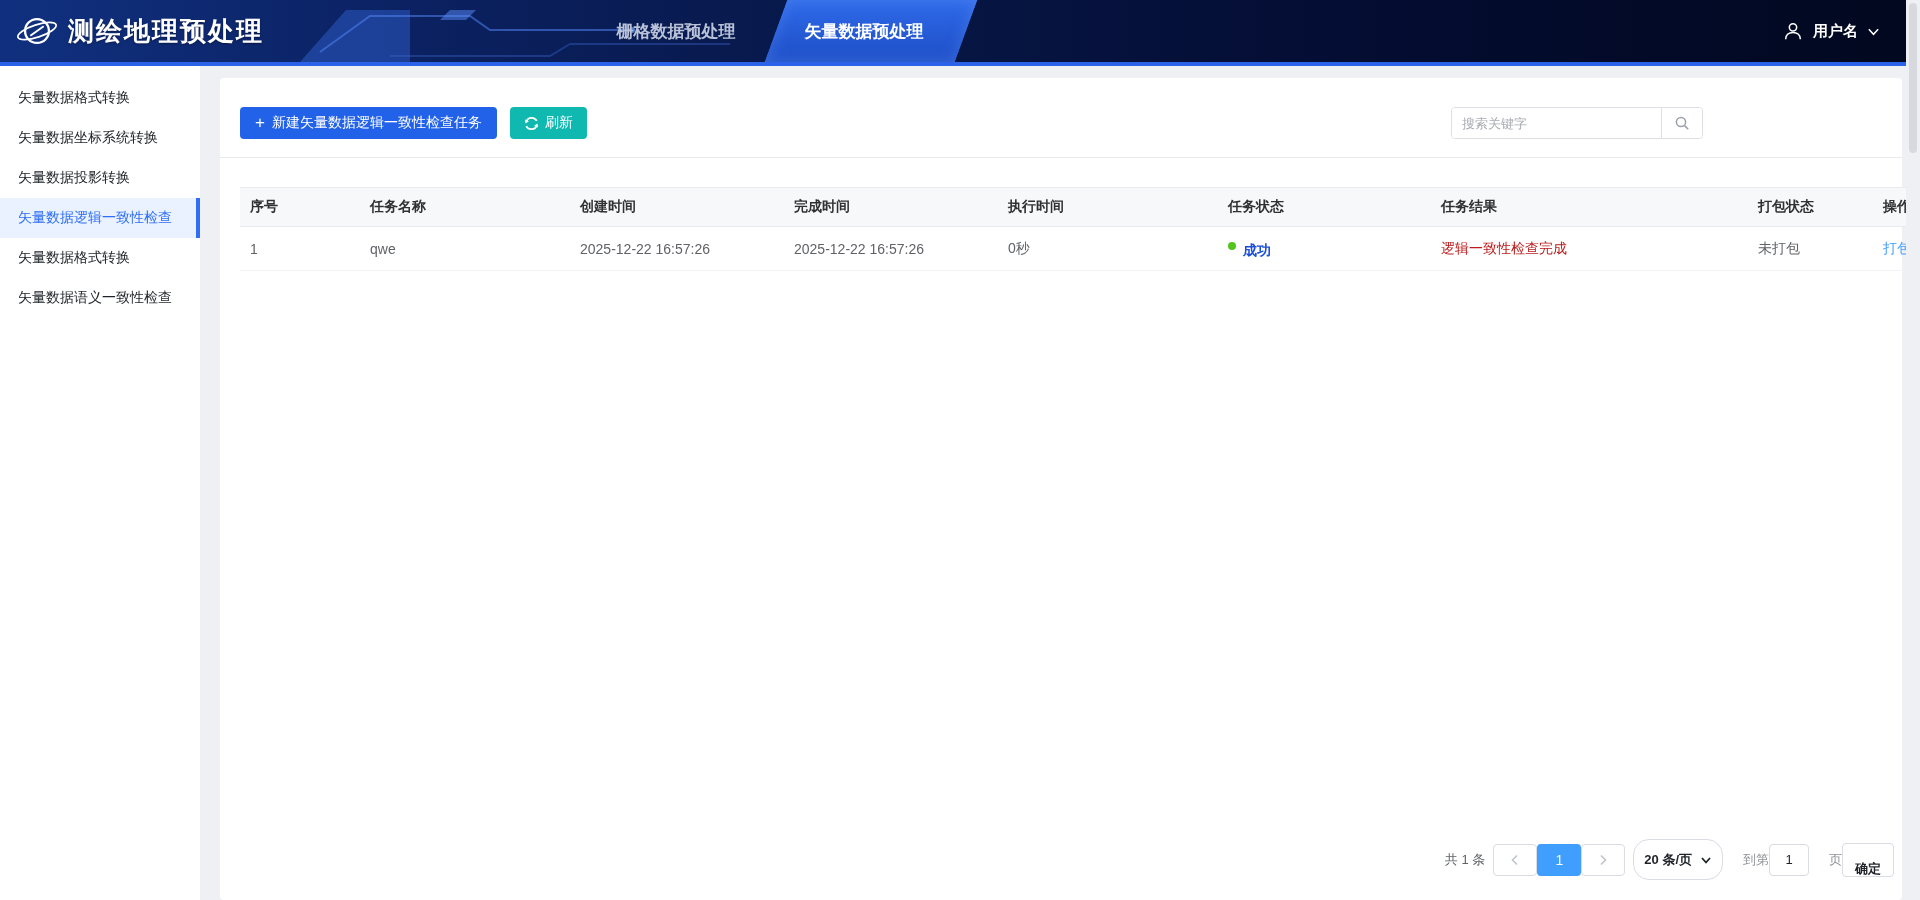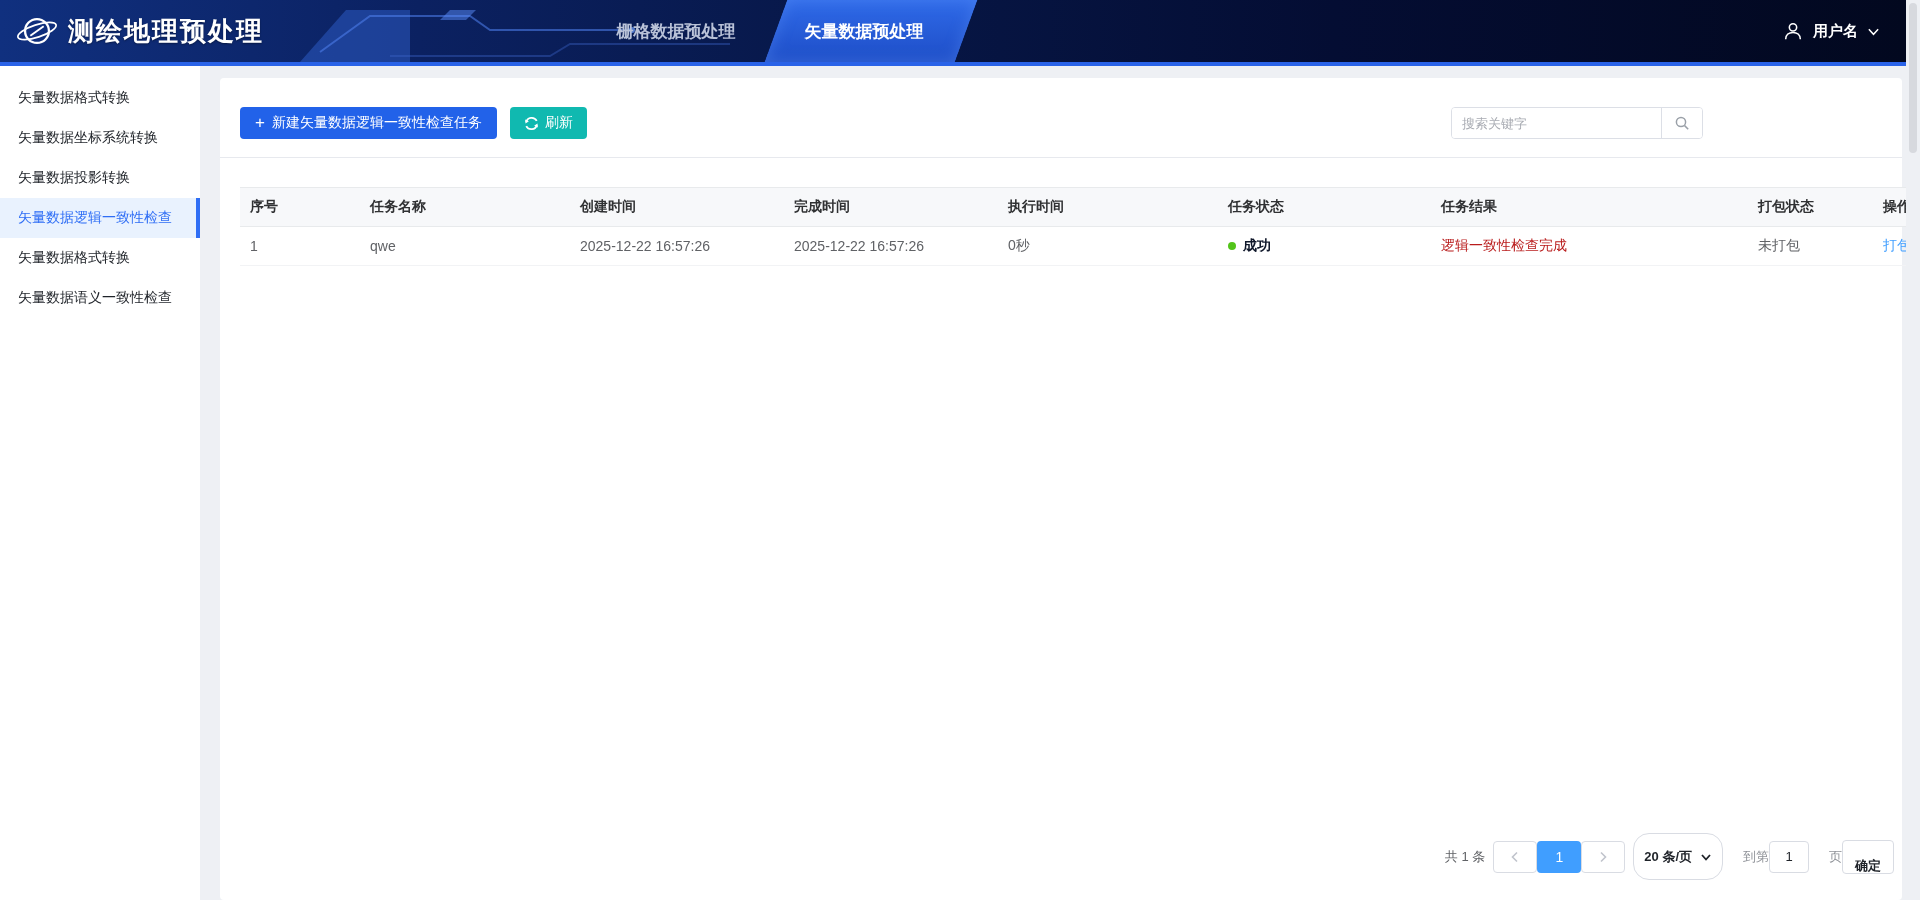--- a/index.html
+++ b/index.html
@@ -52,32 +52,32 @@
   .search-box input{flex:1;border:none;outline:none;padding:0 10px;font-size:13px;color:#333;font-family:inherit;}
   .search-box input::placeholder{color:#a8abb2;}
   .search-btn{width:40px;border-left:1px solid #dcdfe6;display:flex;align-items:center;justify-content:center;background:#fff;cursor:pointer;}
   
   .table-wrap{margin:29px 20px 0 20px;}
   table{width:1642px;border-collapse:collapse;table-layout:fixed;}
   thead th{background:#f7f8fa;border-top:1px solid #e8eaec;border-bottom:1px solid #e8eaec;
            font-size:14px;font-weight:bold;color:#303133;text-align:left;padding:10px 10px;height:17px;}
   tbody td{font-size:14px;color:#606266;text-align:left;padding:10px 10px;border-bottom:1px solid #f2f3f5;}
   .c0{width:100px}.c1{width:190px}.c2{width:194px}.c3{width:194px}.c4{width:200px}.c5{width:193px}.c6{width:297px}.c7{width:105px}.c8{width:149px}
-  .status{color:#0f172a;font-weight:bold;display:inline-flex;align-items:center;gap:7px;}
+  .status{color:#1d4ed8;font-weight:bold;display:inline-flex;gap:7px;}
   .dot{width:8px;height:8px;border-radius:50%;background:#52c41a;display:inline-block;}
   .result-text{color:#b91c1c;}
   .link{color:#409eff;cursor:pointer;margin-right:10px;}
   
   .pagination{position:absolute;right:8px;bottom:20px;display:flex;align-items:center;font-size:13px;color:#606266;}
   .pg-total{margin-right:8px;}
   .pg-btn{width:44px;height:32px;box-sizing:border-box;border:1px solid #d9dce3;border-radius:4px;background:#fff;
           display:flex;align-items:center;justify-content:center;cursor:pointer;}
   .pg-page{width:44px;height:32px;border-radius:4px;background:#409eff;color:#fff;display:flex;align-items:center;justify-content:center;
            font-size:14px;cursor:pointer;}
-  .pg-select{height:47px;box-sizing:border-box;border:1px solid #d9dce3;border-radius:16px;background:#fff;color:#1f2329;
+  .pg-select{height:41px;box-sizing:border-box;border:1px solid #d9dce3;border-radius:16px;background:#fff;color:#1f2329;
              display:flex;align-items:center;gap:8px;padding:0 10px;font-size:13px;font-weight:bold;cursor:pointer;margin-left:8px;}
   .pg-goto-label{color:#909399;margin-left:20px;}
   .pg-input{width:40px;height:32px;box-sizing:border-box;border:1px solid #d9dce3;border-radius:4px;text-align:center;
             font-size:13px;color:#1f2329;outline:none;font-family:inherit;}
   .pg-confirm{height:32px;box-sizing:border-box;border:1px solid #d9dce3;border-radius:4px;background:#fff;color:#1f2329;
               font-size:13px;font-weight:bold;padding:16px 12px;cursor:pointer;font-family:inherit;}
 </style>
 </head>
 <body>
 

